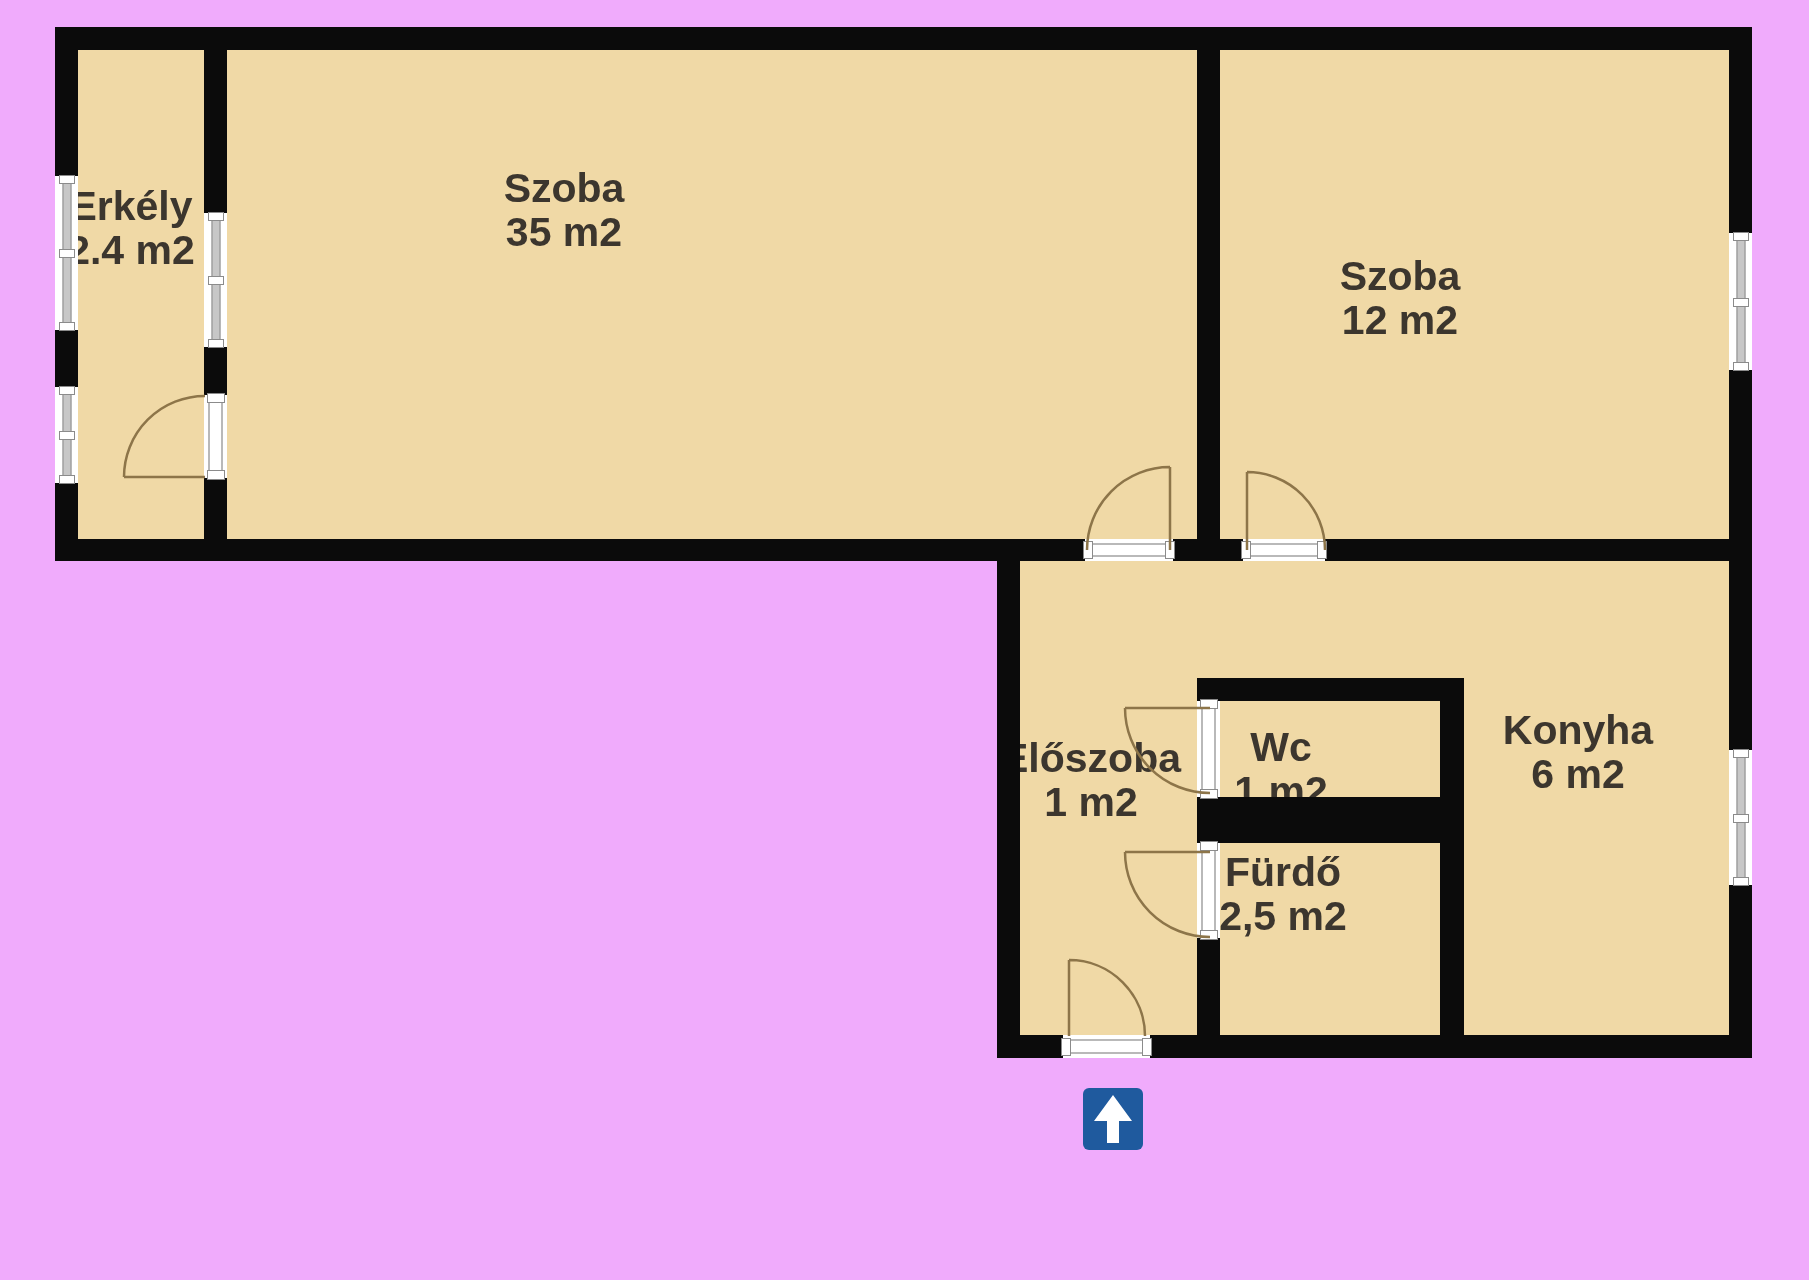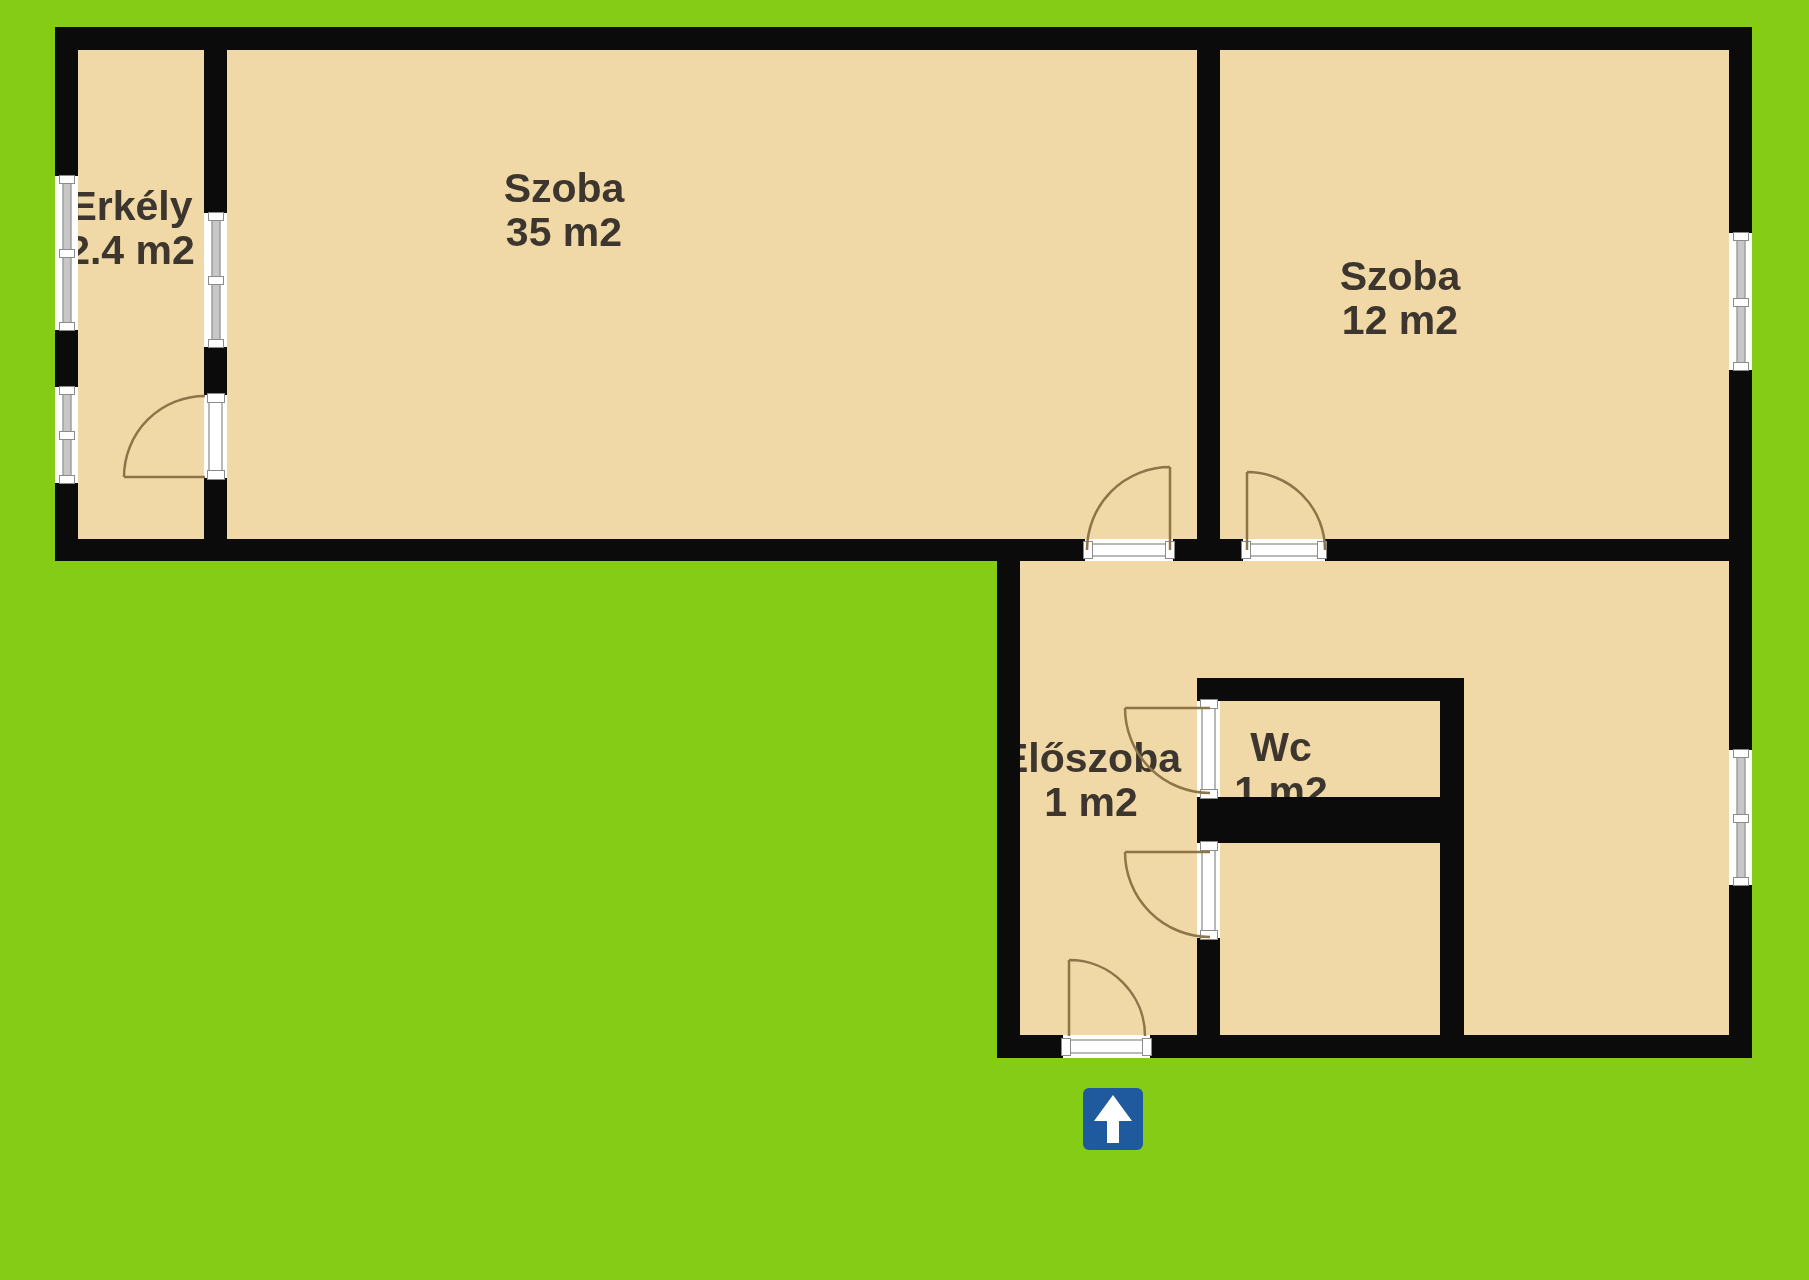--- a/index.html
+++ b/index.html
@@ -1,17 +1,17 @@
 <!DOCTYPE html>
 <html><head>
 <meta charset="utf-8">
 <style>
   html,body{margin:0;padding:0;background:#ffffff;}
   #canvas{
-    position:relative;width:1809px;height:1280px;background:#84cc16;overflow:hidden;
+    position:relative;width:1809px;height:1280px;background:#f0abfc;overflow:hidden;
     font-family:"Liberation Sans",sans-serif;
   }
   .floor{position:absolute;background:#f0d9a6;}
   .wall{position:absolute;background:#0b0b0b;z-index:3;}
   .room-label{
     position:absolute;z-index:2;transform:translate(-50%,-50%);
     text-align:center;white-space:nowrap;
     font-weight:bold;font-size:41px;line-height:44px;color:#3c362e;
   }
   .window{position:absolute;background:#ffffff;z-index:4;}
@@ -64,20 +64,28 @@
     <span>Szoba</span><br>
     <span>12 m2</span>
   </div>
   <div class="room-label" style="left:1091px;top:780px;">
     <span>Előszoba</span><br>
     <span>1 m2</span>
   </div>
   <div class="room-label" style="left:1281px;top:769px;">
     <span>Wc</span><br>
     <span>1 m2</span>
+  </div>
+  <div class="room-label" style="left:1283px;top:894px;">
+    <span>Fürdő</span><br>
+    <span>2,5 m2</span>
+  </div>
+  <div class="room-label" style="left:1578px;top:752px;">
+    <span>Konyha</span><br>
+    <span>6 m2</span>
   </div>
 
   <div class="wall" style="left:55px;top:27px;width:1697px;height:23px;"></div>
   <div class="wall" style="left:55px;top:27px;width:23px;height:534px;"></div>
   <div class="wall" style="left:204px;top:27px;width:23px;height:512px;"></div>
   <div class="wall" style="left:1197px;top:27px;width:23px;height:534px;"></div>
   <div class="wall" style="left:1729px;top:27px;width:23px;height:1031px;"></div>
   <div class="wall" style="left:55px;top:539px;width:1697px;height:22px;"></div>
   <div class="wall" style="left:997px;top:561px;width:23px;height:497px;"></div>
   <div class="wall" style="left:997px;top:1035px;width:755px;height:23px;"></div>

